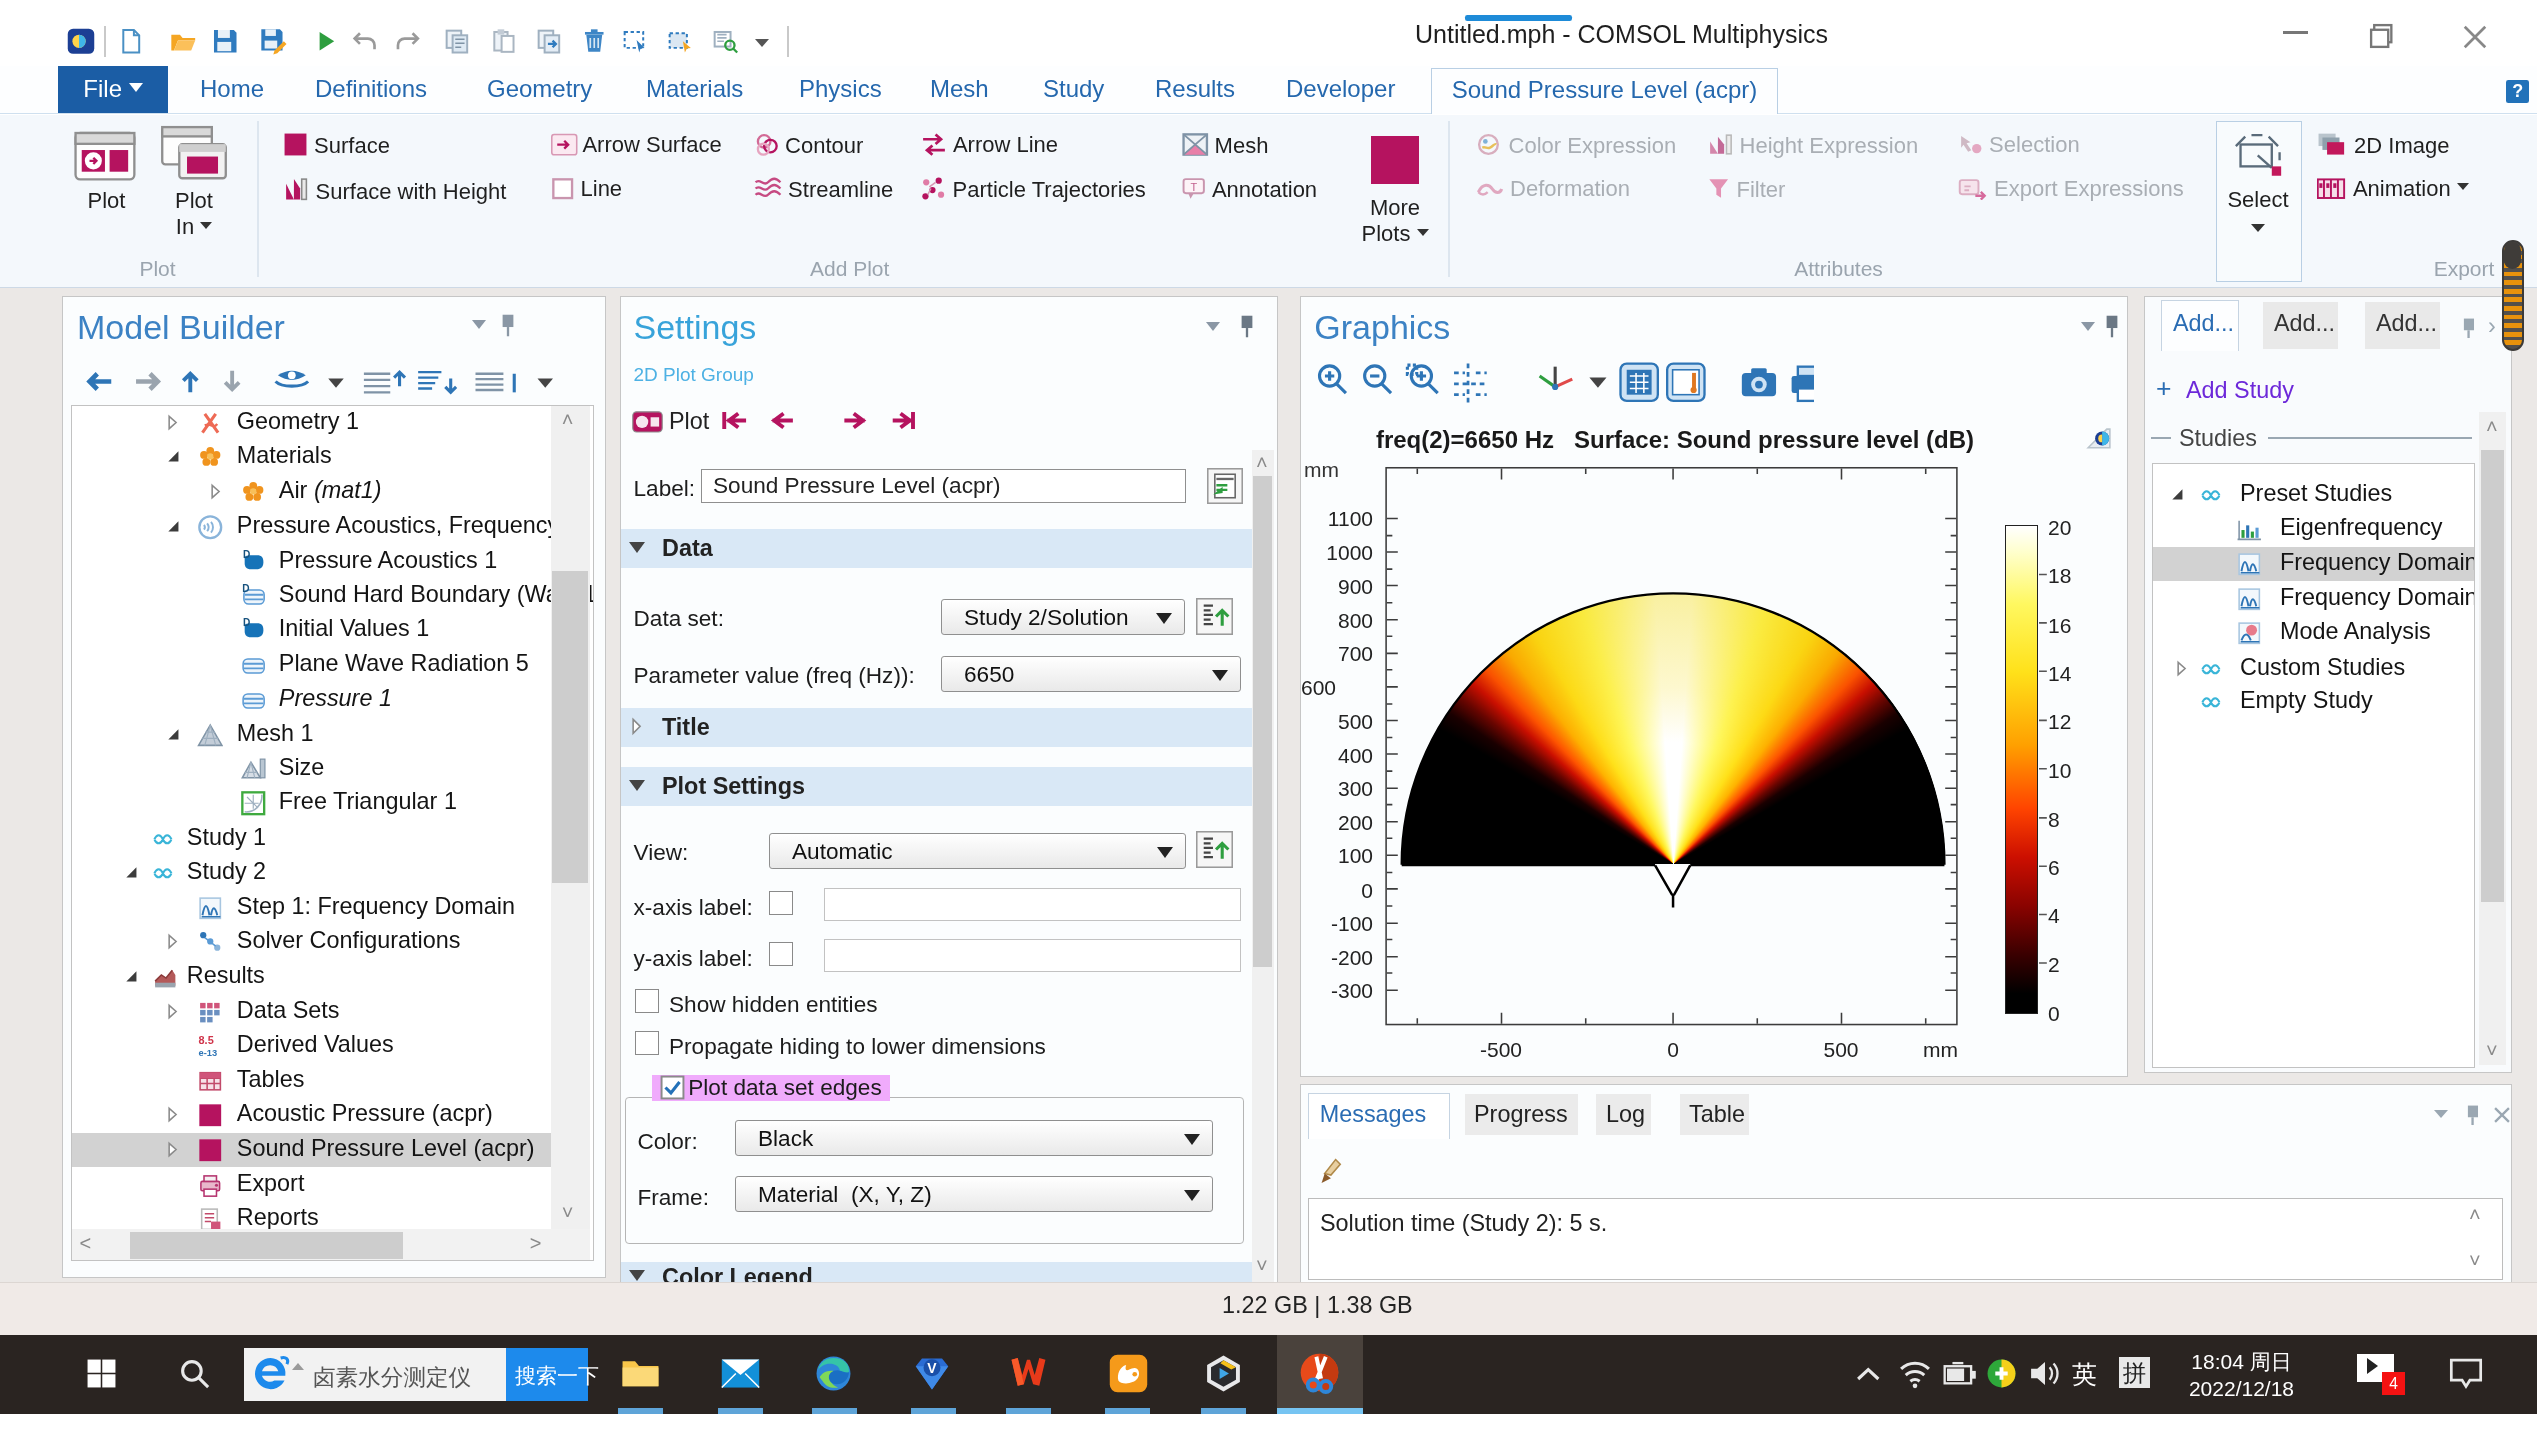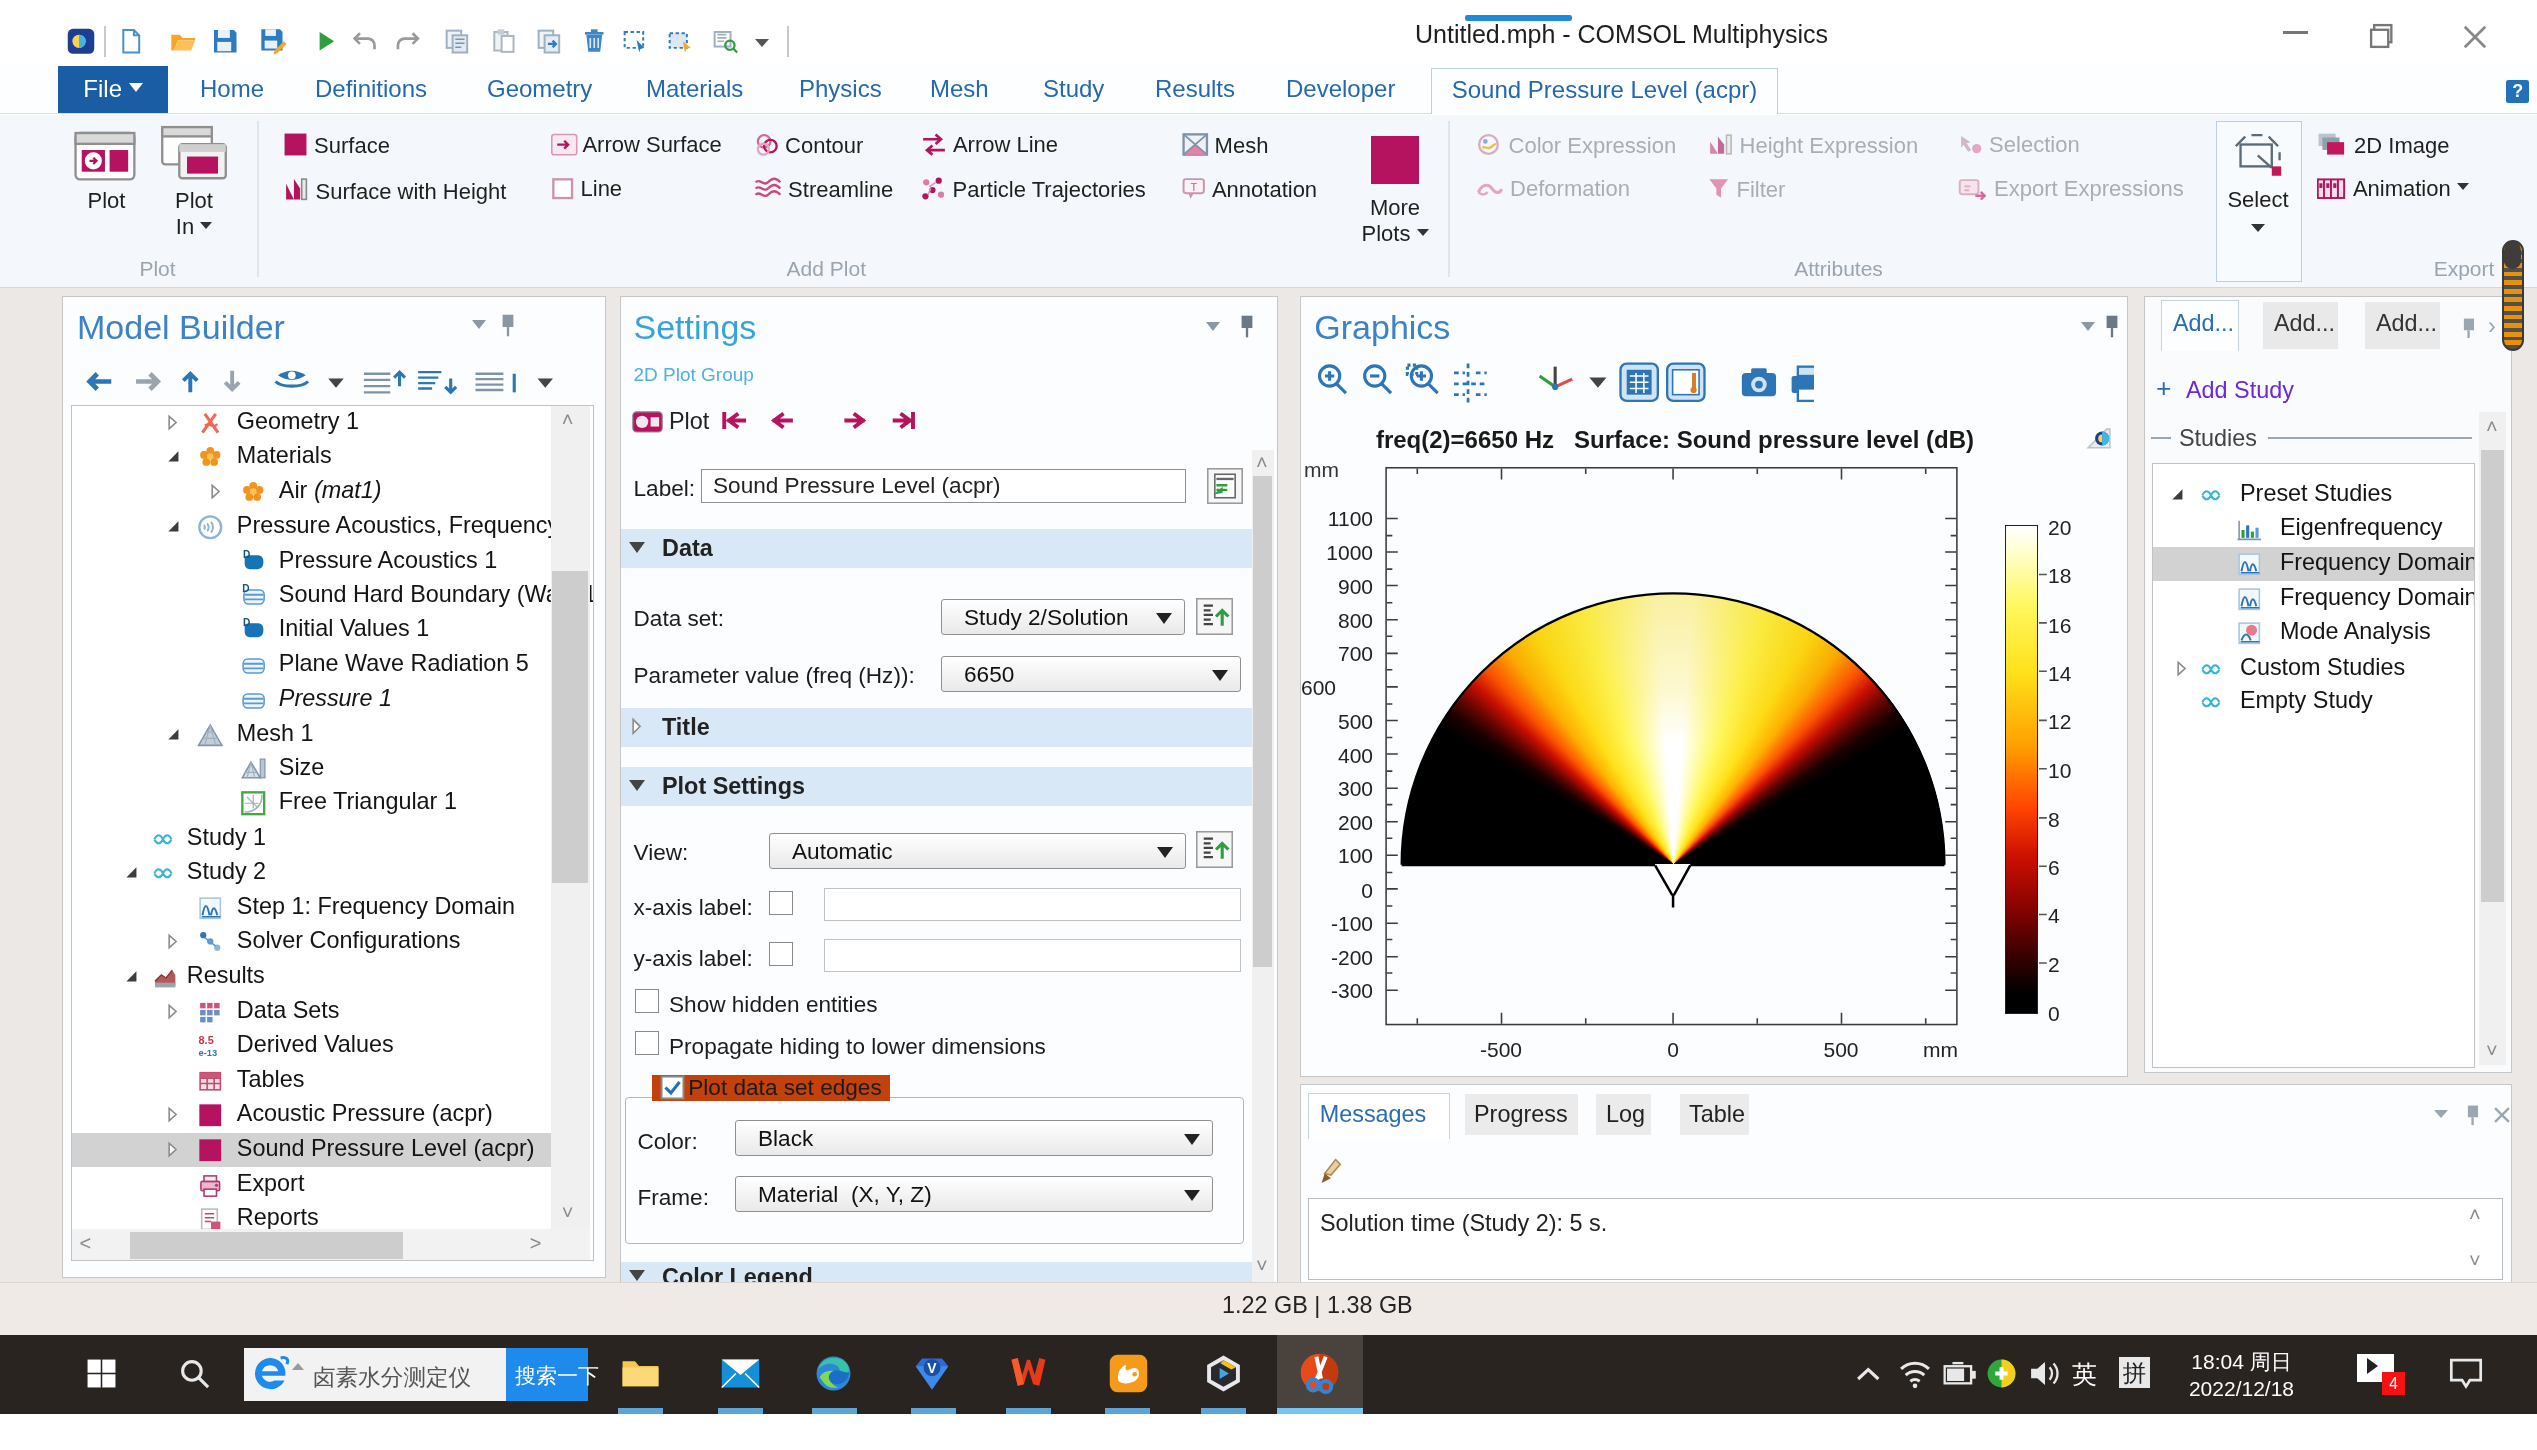--- a/index.html
+++ b/index.html
@@ -348,21 +348,21 @@
           <path d="M12 14l8-6m-10 16 4-8" stroke="#d898b4" stroke-width="2"></path>
         </svg> Particle Trajectories</div>
     <div class="ritem" style="left:1182px;top:61px"><svg class="micon" width="25" height="25" viewBox="0 0 32 32" style="font-size:28px">
           <rect x="2" y="4" width="26" height="18" rx="3" fill="#fdf3f7" stroke="#c995ae" stroke-width="2.5"></rect>
           <path d="M8 22l3 7 4-7" fill="#c995ae"></path>
           <text x="15" y="19" font-size="14" fill="#c2608e" text-anchor="middle" font-family="Liberation Sans">T</text>
         </svg> Annotation</div>
 
     <div class="abs" style="left:1371px;top:21px;width:48px;height:48px;background:#b5135f"></div>
     <div class="abs" style="left:1348px;top:80px;width:94px;text-align:center;font-size:22px;color:#1f1f1f;line-height:26px">More<br>Plots <span style="display:inline-block;vertical-align:5.5px;width:0;height:0;border-left:6.2px solid transparent;border-right:6.2px solid transparent;border-top:7.8px solid #333"></span></div>
-    <div class="rlabel" style="left:772px;width:94px;text-align:right">Add Plot</div>
+    <div class="rlabel" style="left:810px;width:94px;text-align:left">Add Plot</div>
     <div class="rsep" style="left:1448px"></div>
 
     <div class="ritem dis" style="left:1476px;top:17px"><svg class="micon" width="26.5" height="25" viewBox="0 0 34 32">
           <circle cx="16" cy="16" r="12" fill="none" stroke="#d8aebe" stroke-width="3"></circle>
           <path d="M8 20c4-2 6 2 10 0s6-6 8-4" stroke="#e8c05a" stroke-width="3" fill="none"></path>
           <circle cx="12" cy="12" r="3" fill="#7fb2d8"></circle>
         </svg> Color Expression</div>
     <div class="ritem dis" style="left:1707px;top:17px"><svg class="micon" width="26.5" height="25" viewBox="0 0 34 32">
           <path d="M4 28V12l10 16z" fill="#d487ab"></path>
           <path d="M14 6l8 10v12h-8z" fill="#c36a97"></path>
@@ -497,21 +497,21 @@
     <div class="field" style="left:203px;top:591px;width:415px;height:31px;border-color:#c2c2c2"></div>
     <div class="rowlab" style="left:12.5px;top:649px">y-axis label:</div>
     <div class="cb" style="left:148px;top:645px"></div>
     <div class="field" style="left:203px;top:642px;width:415px;height:31px;border-color:#c2c2c2"></div>
     <div class="cb" style="left:14px;top:692px"></div>
     <div class="rowlab" style="left:48px;top:695px">Show hidden entities</div>
     <div class="cb" style="left:14px;top:734px"></div>
     <div class="rowlab" style="left:48px;top:737px">Propagate hiding to lower dimensions</div>
 
     <div class="abs" style="left:3.9px;top:800px;width:617px;height:145px;border:1.6px solid #b5b5b5;border-radius:3.9px"></div>
-    <div class="abs" style="left:31px;top:778px;background:#c2410c;padding:0 7.8px">
+    <div class="abs" style="left:31px;top:778px;background:#f0abfc;padding:0 7.8px">
       <svg style="vertical-align:-4.7px" width="25" height="25" viewBox="0 0 32 32">
           <rect x="2" y="2" width="28" height="28" fill="#fff" stroke="#8a8a8a" stroke-width="2.5"></rect>
           <path d="M7 16l7 7 11-14" fill="none" stroke="#2471b8" stroke-width="4"></path>
         </svg>
       <span style="font-size:22.6px;color:#1c1c1c"> Plot data set edges</span>
     </div>
     <div class="rowlab" style="left:16.4px;top:832px">Color:</div>
     <div class="combo" style="left:114px;top:823px;width:476px;height:34px">
         <span class="cv">Black</span>
         <span class="car"></span>

